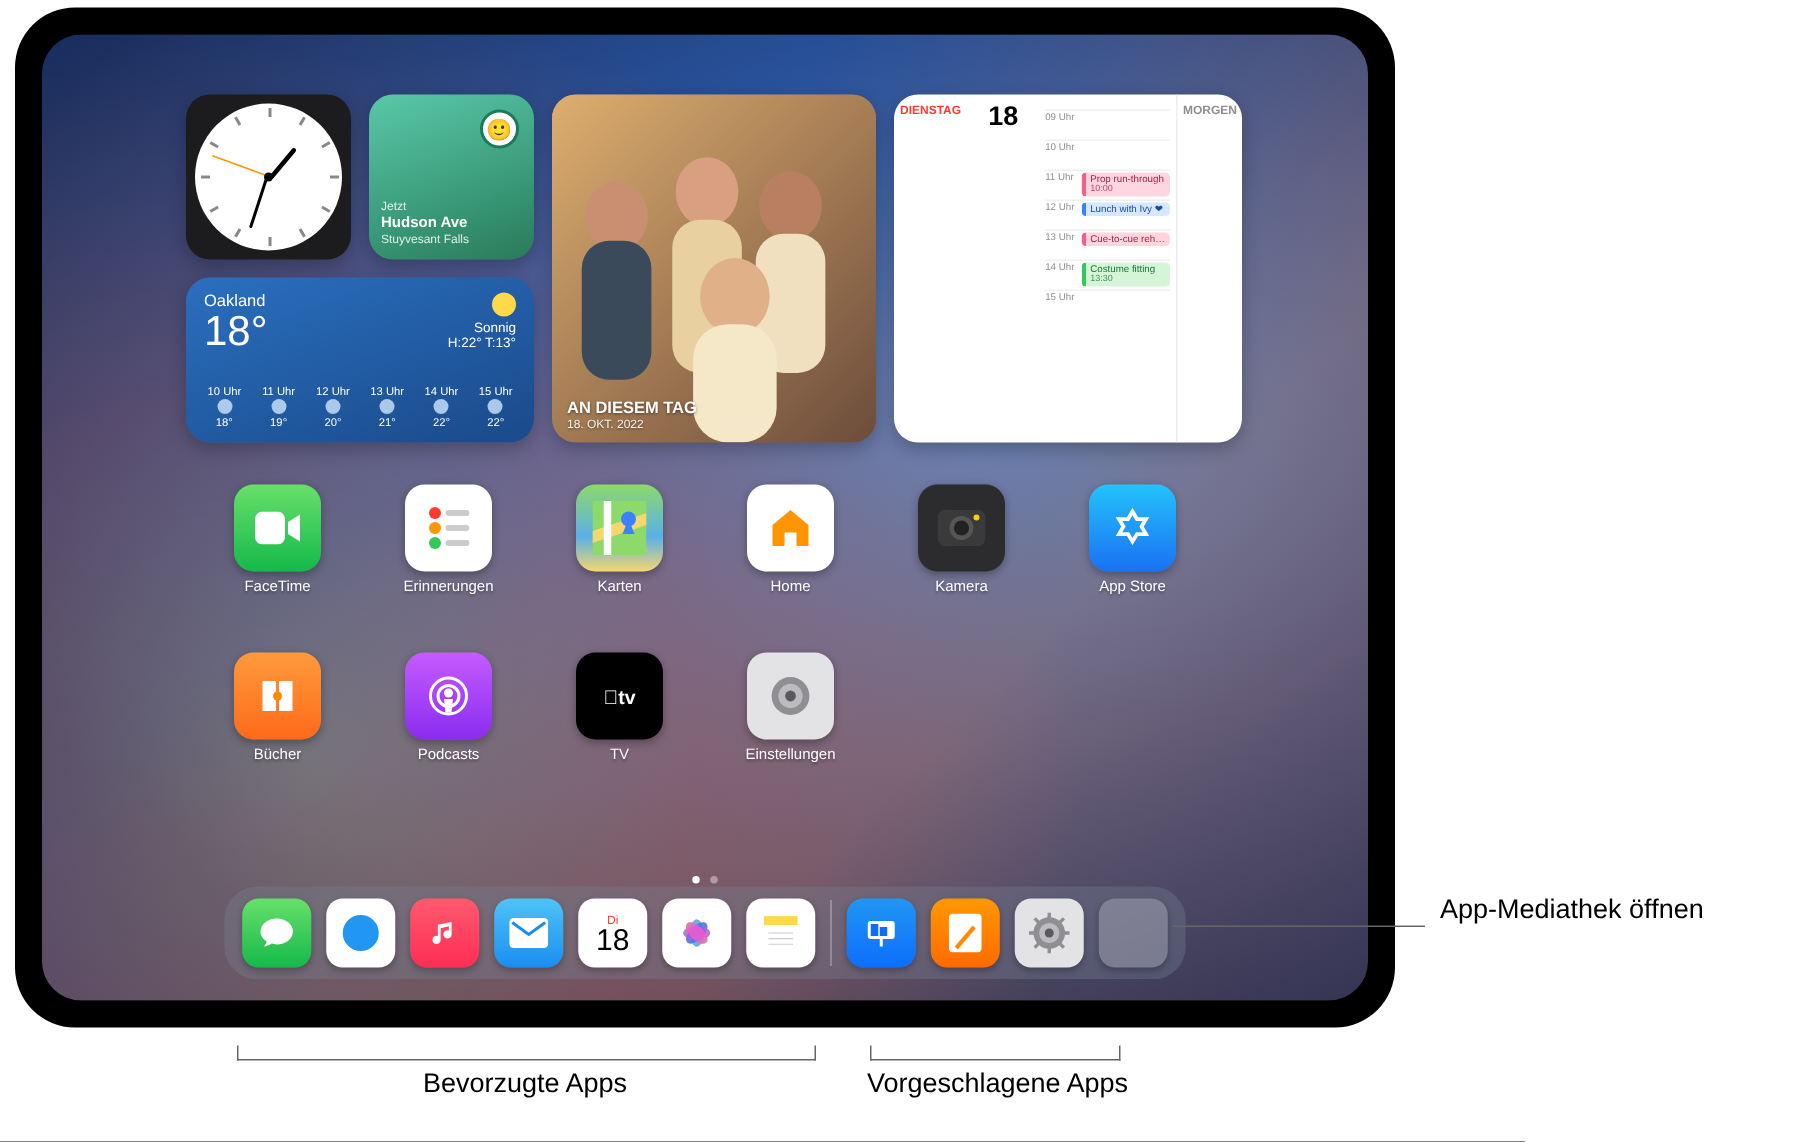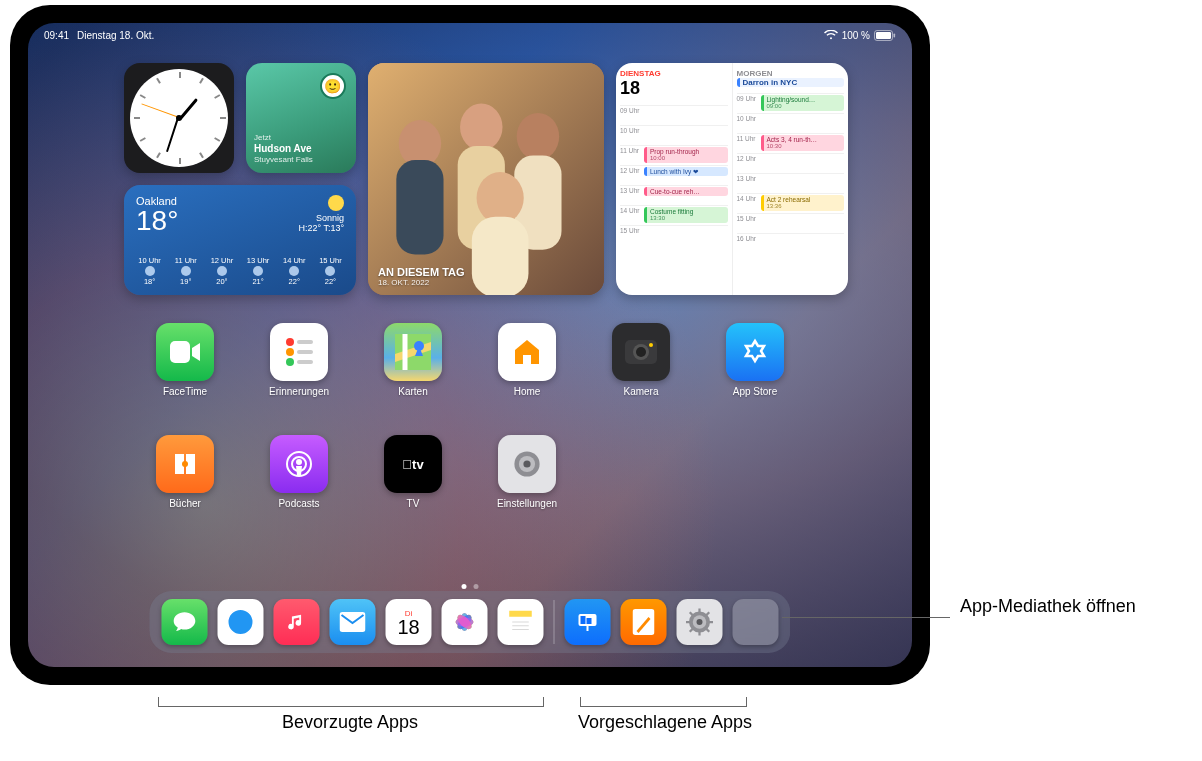--- a/index.html
+++ b/index.html
@@ -75,28 +75,28 @@
 
   .w-weather { width: 232px; height: 110px; background: linear-gradient(160deg,#2a6fbf,#1a4a8a); padding:10px 12px; font-size:9px; position:relative;}
   .w-weather .city{font-size:11px;font-weight:500;}
   .w-weather .temp{font-size:28px;font-weight:300;line-height:1;}
   .w-weather .cond{position:absolute;right:12px;top:10px;text-align:right;font-size:9px;}
   .w-weather .cond .sun{width:16px;height:16px;background:#ffd94a;border-radius:50%;margin-left:auto;margin-bottom:2px;}
   .w-weather .hours{display:flex;gap:9px;position:absolute;left:12px;right:12px;bottom:8px;}
   .w-weather .hr{flex:1;text-align:center;font-size:7.5px;line-height:1.3;}
   .w-weather .hr .ic{width:10px;height:10px;margin:1px auto;background:#cfe6ff;border-radius:50%;opacity:.8;}
 
-  .w-photos { width: 236px; height: 232px; background: linear-gradient(150deg,#d9a066,#b07048 40%,#6a4a3a); position:relative; }
+  .w-photos { width: 216px; height: 232px; background: linear-gradient(150deg,#d9a066,#b07048 40%,#6a4a3a); position:relative; }
   .w-photos .people{position:absolute;inset:0;}
   .w-photos .cap{position:absolute;left:10px;bottom:8px;font-size:11px;font-weight:700;text-shadow:0 1px 2px rgba(0,0,0,.5);}
   .w-photos .cap .d{font-size:8px;font-weight:500;display:block;opacity:.9;}
   .w-photos svg{width:100%;height:100%;}
 
   .w-cal { width: 232px; height: 232px; background:#fff; color:#000; display:flex; font-size:8px;}
-  .calcol{flex:1;padding:6px 4px;display:flex;flex-direction:column;gap:2px;position:relative;}
+  .calcol{flex:1;padding:6px 4px;display:flex;gap:18px;position:relative;}
   .calcol+.calcol{border-left:1px solid #eee;}
   .calhdr{font-size:8px;color:#ff3b30;font-weight:600;text-transform:uppercase;}
   .calhdr.m{color:#8e8e93;}
   .calday{font-size:18px;font-weight:600;margin-top:-2px;}
   .calsub{font-size:8px;color:#555;margin-top:-2px;font-weight:bold;}
   .timecol{display:flex;flex-direction:column;gap:0;margin-top:4px;flex:1;}
   .timerow{display:flex;align-items:flex-start;min-height:20px;border-top:1px solid #f0f0f0;}
   .timerow .t{width:24px;font-size:6.5px;color:#8e8e93;padding-top:1px;}
   .evt{flex:1;margin:1px 0;border-left:3px solid;border-radius:3px;padding:1px 3px;font-size:6.5px;line-height:1.15;overflow:hidden;white-space:nowrap;text-overflow:ellipsis;}
   .evt.pink{background:#ffd6e0;border-color:#ff5b8a;color:#a3234a;}
@@ -179,41 +179,20 @@
   .bg-keynote{background:linear-gradient(#2196f3,#0d6efd);}
   .bg-pages{background:linear-gradient(#ff9800,#ff6a00);}
   svg{display:block;}
 </style>
 </head>
 <body>
 
 <div class="ipad-frame">
   <div class="screen">
 
-    <div class="status-bar">
-      <div class="status-left">
-        <span>09:41</span>
-        <span>Dienstag 18. Okt.</span>
-      </div>
-      <div class="status-right">
-        <span class="wifi-icon">
-          <svg width="14" height="10" viewBox="0 0 14 10">
-              <path d="M7 9.2a1 1 0 100-2 1 1 0 000 2zM3.4 5.8a5 5 0 017.2 0l1-1a6.5 6.5 0 00-9.2 0zM1 3.4a8.5 8.5 0 0112 0l1-1a10 10 0 00-14 0z" fill="#fff"></path>
-            </svg>
-        </span>
-        <span>100 %</span>
-        <span class="battery-icon">
-          <svg width="22" height="11" viewBox="0 0 22 11">
-              <rect x="0.5" y="0.5" width="18" height="10" rx="2.5" fill="none" stroke="#fff" stroke-opacity=".5"></rect>
-              <rect x="2" y="2" width="15" height="7" rx="1.3" fill="#fff"></rect>
-              <rect x="19.5" y="3.5" width="1.6" height="4" rx=".8" fill="#fff" fill-opacity=".6"></rect>
-            </svg>
-        </span>
-      </div>
-    </div>
 
     <div class="widgets">
       <div class="wcol">
         <div style="display:flex;gap:12px;">
           <div class="widget w-clock">
             <div class="clock-face">
               <div class="tick" style="transform:rotate(0deg)"></div>
                 <div class="tick" style="transform:rotate(30deg)"></div>
                 <div class="tick" style="transform:rotate(60deg)"></div>
                 <div class="tick" style="transform:rotate(90deg)"></div>

